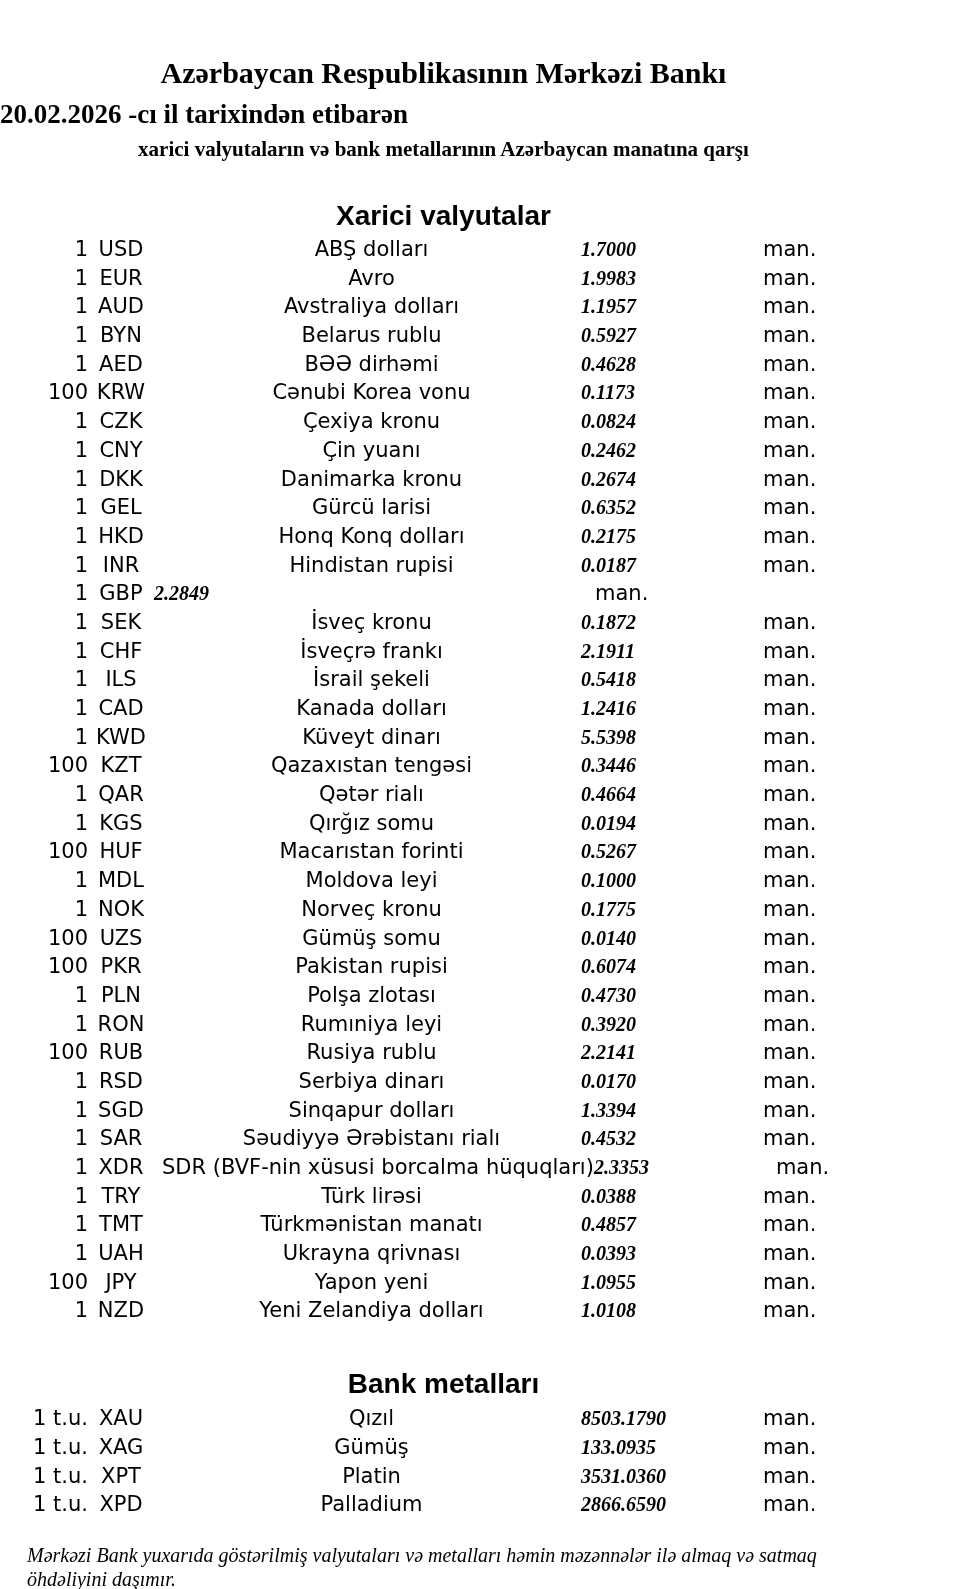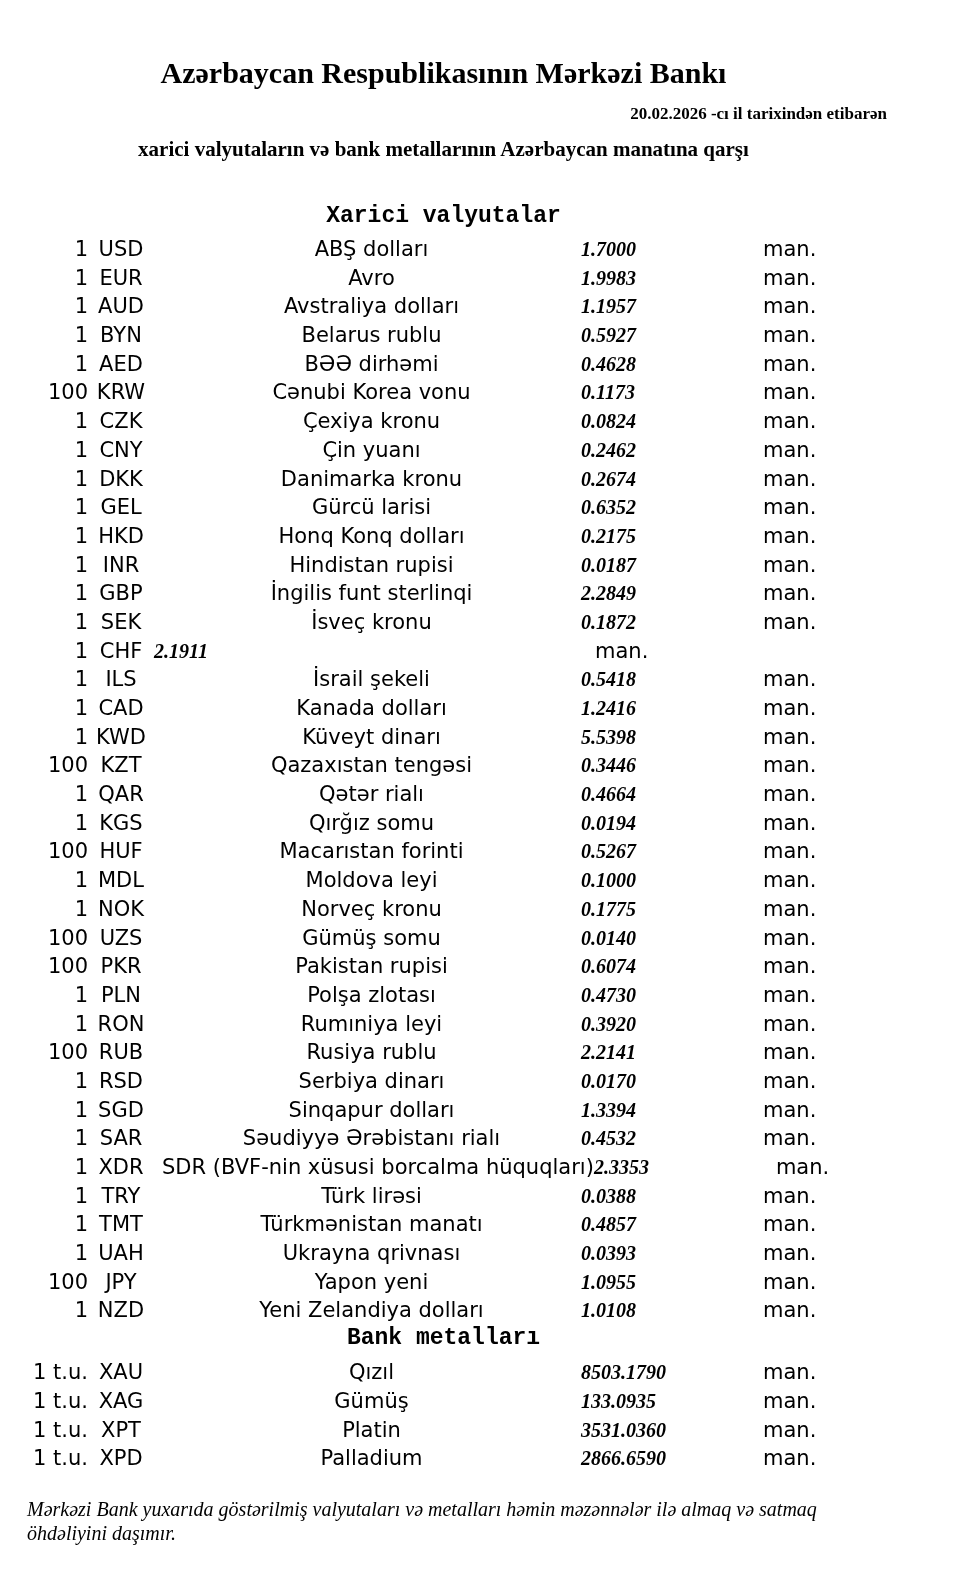--- a/index.html
+++ b/index.html
@@ -16,43 +16,43 @@
   .title {
     margin-top: 57px;
     text-align: center;
     font-family: "Liberation Serif", "DejaVu Serif", serif;
     font-weight: bold;
     font-size: 30px;
     line-height: 32px;
   }
   .date-line {
     margin-top: 13px;
-    text-align: right;
+    text-align: left;
     font-family: "Liberation Serif", "DejaVu Serif", serif;
     font-weight: bold;
-    font-size: 17px;
+    font-size: 27px;
     line-height: 24px;
   }
   .subject-line {
     margin-top: 11px;
     text-align: center;
     font-family: "Liberation Serif", "DejaVu Serif", serif;
     font-weight: bold;
     font-size: 21px;
     line-height: 24px;
   }
   .section-heading {
     text-align: center;
-    font-family: Liberation Mono, monospace;
+    font-family: Liberation Sans, sans-serif;
     font-weight: bold;
-    font-size: 23px;
+    font-size: 28px;
     line-height: 26px;
   }
   .heading-currencies { margin-top: 42px; }
-  .heading-metals { }
+  .heading-metals { margin-top: 46px; }
 
   .rows { margin-top: 6px; }
   .rows-metals { margin-top: 7px; }
 
   .row {
     display: grid;
     grid-template-columns: 88px 66px 1fr 168px 68px;
     align-items: baseline;
     height: 28.7px;
     line-height: 28.7px;
@@ -189,34 +189,34 @@
       <div class="row">
         <span class="qty">1</span>
         <span class="code">INR</span>
         <span class="name">Hindistan rupisi</span>
         <span class="rate">0.0187</span>
         <span class="unit">man.</span>
       </div>
       <div class="row">
         <span class="qty">1</span>
         <span class="code">GBP</span>
-        <span class="name">İngilis funt sterlinqi</span>
         <span class="rate">2.2849</span>
         <span class="unit">man.</span>
       </div>
       <div class="row">
         <span class="qty">1</span>
         <span class="code">SEK</span>
         <span class="name">İsveç kronu</span>
         <span class="rate">0.1872</span>
         <span class="unit">man.</span>
       </div>
       <div class="row">
         <span class="qty">1</span>
         <span class="code">CHF</span>
+        <span class="name">İsveçrə frankı</span>
         <span class="rate">2.1911</span>
         <span class="unit">man.</span>
       </div>
       <div class="row">
         <span class="qty">1</span>
         <span class="code">ILS</span>
         <span class="name">İsrail şekeli</span>
         <span class="rate">0.5418</span>
         <span class="unit">man.</span>
       </div>

